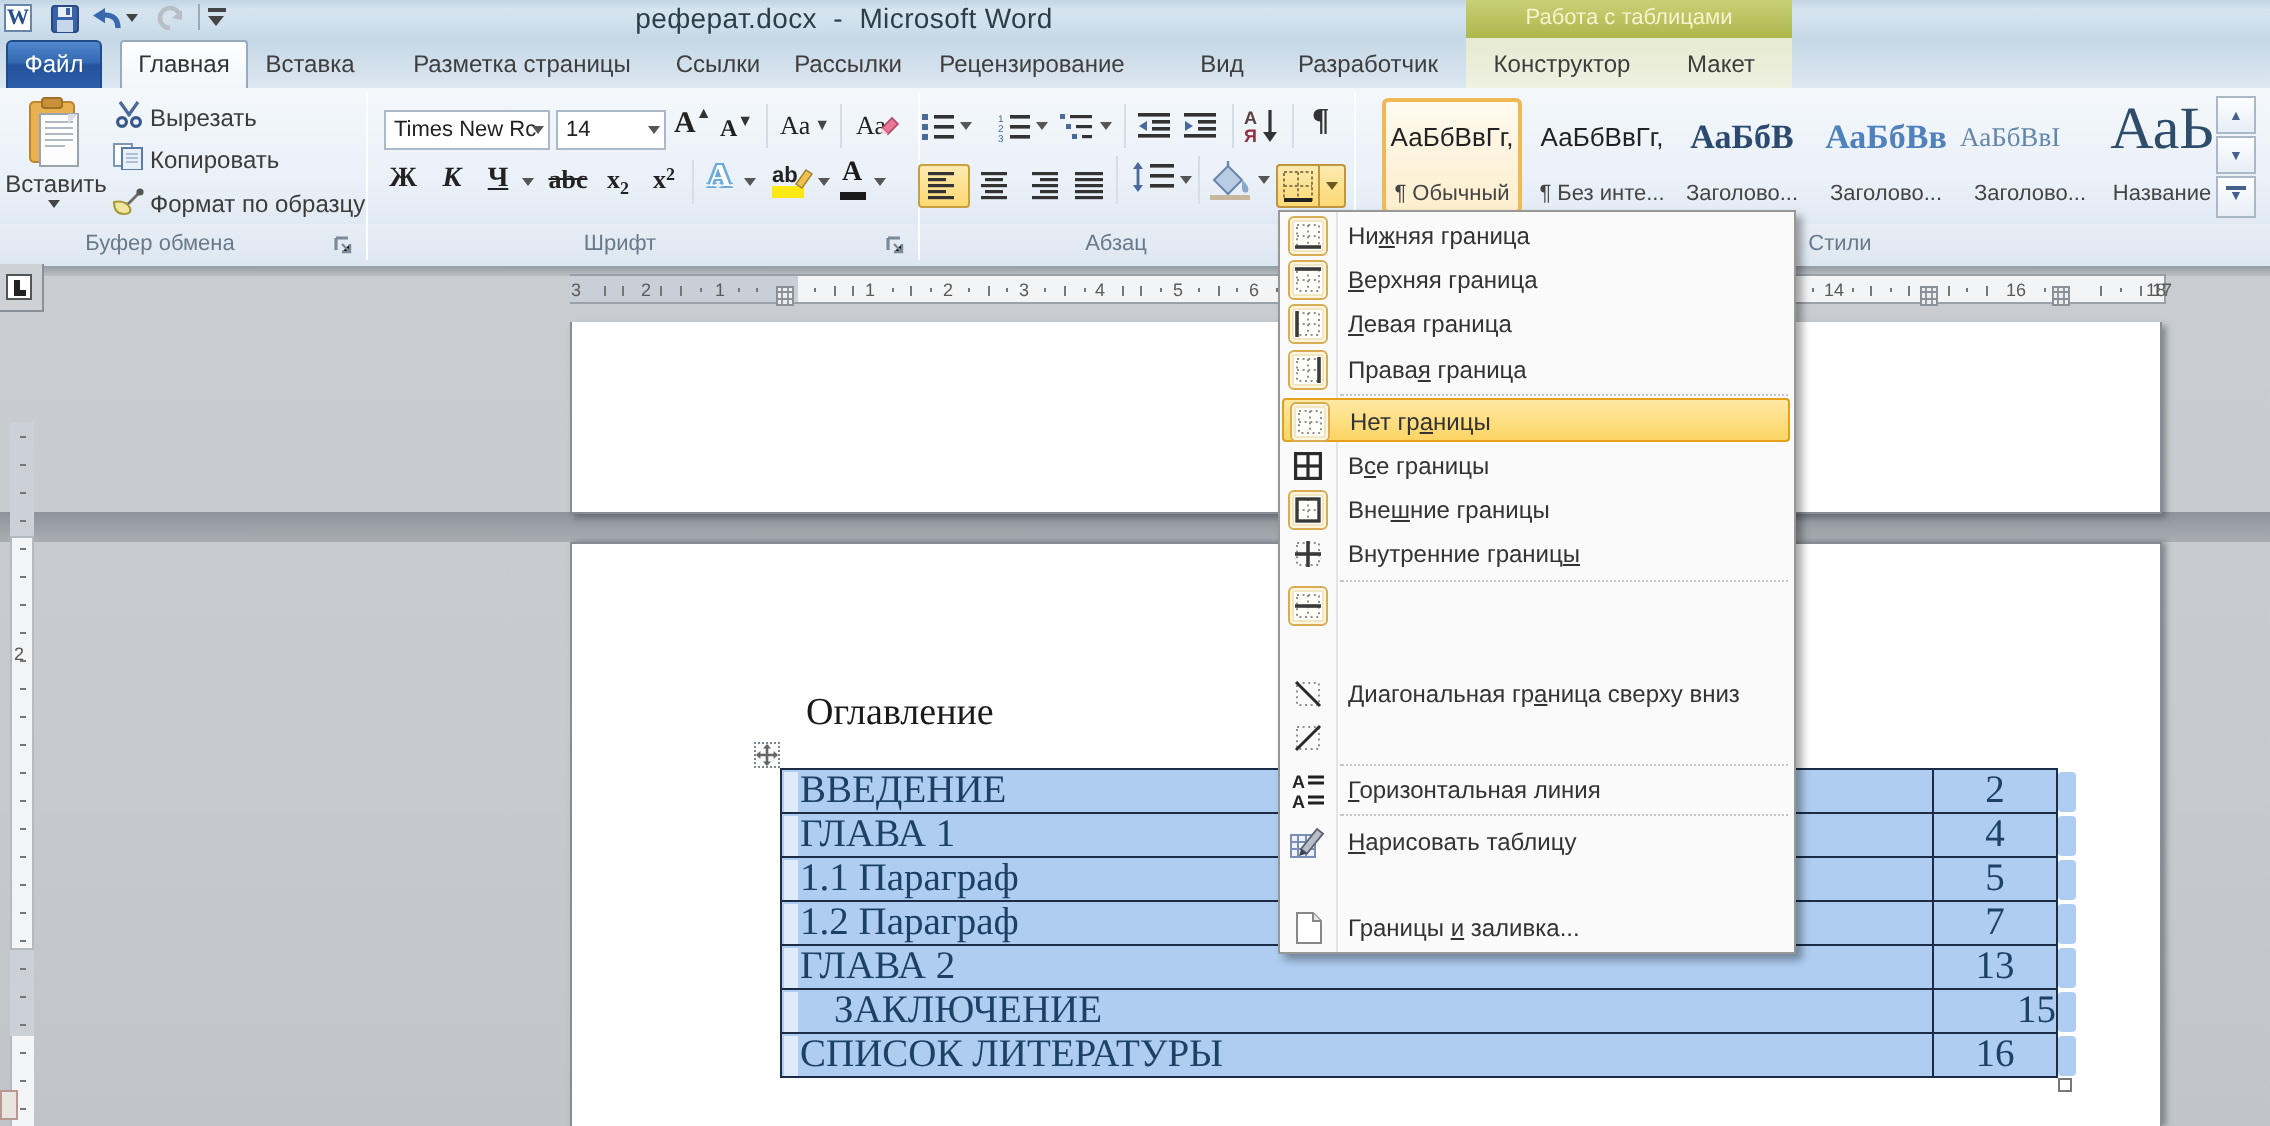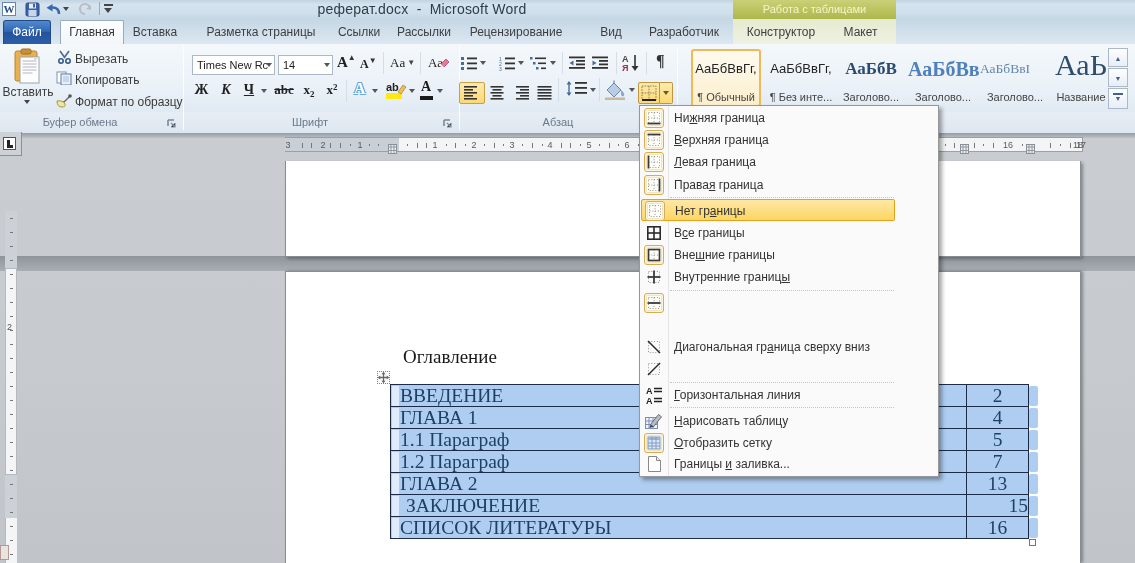--- a/index.html
+++ b/index.html
@@ -27,21 +27,21 @@
 .rtick{position:absolute;top:143px;width:1px;height:3px;background:#777}
 .rgrid{position:absolute;top:140px;width:9px;height:10px}
 #lbox{left:0px;top:132px;width:22px;height:24px;background:#ced2d6;border-right:1px solid #8a9098;border-bottom:1px solid #8a9098}
 #vruler{left:5px;top:211px;width:12px;height:352px;background:#cdd2d8}
 #ogl{left:403px;top:346px;font-family:"Liberation Serif",serif;font-size:19px;color:#1a1a1a}
 #thandle{left:377px;top:371px;width:13px;height:13px;border:1px dotted #7d858e;background:#fbfbfb;text-align:center;line-height:9px}
 #toctable{left:390px;top:384px;border-collapse:collapse}
 #toctable td{border:1px solid #1c2b47;background:#aecdf0;font-family:"Liberation Serif",serif;font-size:19.5px;line-height:19px;color:#1c4165;height:22px;padding:0}
 #rhandle{left:1029px;top:539px;width:7px;height:7px;border:1px solid #777;background:#fff}
 
-#menu{left:639px;top:105px;width:300px;height:372px;background:#fafafa;border:1px solid #979797;box-shadow:3px 3px 4px rgba(0,0,0,.35)}
+#menu{left:639px;top:105px;width:259px;height:372px;background:#fafafa;border:1px solid #979797;box-shadow:3px 3px 4px rgba(0,0,0,.35)}
 #menu .gut{position:absolute;left:28px;top:0;width:1px;height:100%;background:#e5e5e5}
 .mi{position:absolute;left:1px;width:254px;height:22px;font-size:12px;color:#333}
 .mi .txt{position:absolute;left:33px;top:4px;white-space:nowrap}
 .mi .ic{position:absolute;left:3px;top:1px;width:20px;height:20px}
 .msep{position:absolute;left:30px;width:224px;border-top:1px dotted #c5c5c5}
 #hot{background:linear-gradient(180deg,#fde8a4,#fdd564);border:1px solid #e3a21a;border-radius:2px}
 </style></head>
 <body>
 <div class="abs" id="titlebar"></div>
 <div class="abs" id="title">реферат.docx&nbsp; -&nbsp; Microsoft Word</div>
@@ -292,21 +292,21 @@
 <div class="abs" style="left:691px;top:49px;width:70px;height:58px;border:2px solid #f0b955;border-radius:3px;background:linear-gradient(180deg,#fefaf0,#fdeecd);"></div>
 <div class="abs" style="left:691px;top:56px;width:70px;height:26px;font-family:'Liberation Sans',sans-serif;font-size:13px;font-weight:normal;color:#222;text-align:center;line-height:26px;white-space:nowrap;overflow:visible">АаБбВвГг,</div>
 <div class="abs" style="left:691px;top:91px;width:70px;font-size:11px;color:#444;text-align:center;white-space:nowrap">¶ Обычный</div>
 <div class="abs" style="left:766px;top:49px;width:70px;height:58px;"></div>
 <div class="abs" style="left:766px;top:56px;width:70px;height:26px;font-family:'Liberation Sans',sans-serif;font-size:13px;font-weight:normal;color:#222;text-align:center;line-height:26px;white-space:nowrap;overflow:visible">АаБбВвГг,</div>
 <div class="abs" style="left:766px;top:91px;width:70px;font-size:11px;color:#444;text-align:center;white-space:nowrap">¶ Без инте...</div>
 <div class="abs" style="left:836px;top:49px;width:70px;height:58px;"></div>
 <div class="abs" style="left:836px;top:56px;width:70px;height:26px;font-family:'Liberation Serif',serif;font-size:17px;font-weight:bold;color:#2c4a70;text-align:center;line-height:26px;white-space:nowrap;overflow:visible">АаБбВ</div>
 <div class="abs" style="left:836px;top:91px;width:70px;font-size:11px;color:#444;text-align:center;white-space:nowrap">Заголово...</div>
 <div class="abs" style="left:908px;top:49px;width:70px;height:58px;"></div>
-<div class="abs" style="left:908px;top:56px;width:70px;height:26px;font-family:'Liberation Serif',serif;font-size:20px;font-weight:bold;color:#4f81bd;text-align:center;line-height:26px;white-space:nowrap;overflow:visible">АаБбВв</div>
+<div class="abs" style="left:908px;top:56px;width:70px;height:26px;font-family:'Liberation Serif',serif;font-size:17px;font-weight:bold;color:#4f81bd;text-align:center;line-height:26px;white-space:nowrap;overflow:visible">АаБбВв</div>
 <div class="abs" style="left:908px;top:91px;width:70px;font-size:11px;color:#444;text-align:center;white-space:nowrap">Заголово...</div>
 <div class="abs" style="left:980px;top:49px;width:70px;height:58px;"></div>
 <div class="abs" style="left:980px;top:56px;width:70px;height:26px;font-family:'Liberation Serif',serif;font-size:13.5px;font-weight:normal;color:#6587a9;line-height:26px;white-space:nowrap;overflow:visible">АаБбВвІ</div>
 <div class="abs" style="left:980px;top:91px;width:70px;font-size:11px;color:#444;text-align:center;white-space:nowrap">Заголово...</div>
 <div class="abs" style="left:1052px;top:49px;width:70px;height:58px;"></div>
 <div class="abs" style="left:1052px;top:52px;width:58px;height:30px;font-family:'Liberation Serif',serif;font-size:30px;font-weight:normal;color:#2e4d6b;text-align:center;line-height:26px;white-space:nowrap;overflow:visible">АаЬ</div>
 <div class="abs" style="left:1052px;top:91px;width:58px;font-size:11px;color:#444;text-align:center;white-space:nowrap">Название</div>
 <div class="abs" style="left:1108px;top:48px;width:20px;height:19px;background:linear-gradient(180deg,#fdfeff,#e8eef6);border:1px solid #aab8c8;text-align:center;font-size:7px;color:#44618c;line-height:19px">▲</div>
 <div class="abs" style="left:1108px;top:68px;width:20px;height:19px;background:linear-gradient(180deg,#fdfeff,#e8eef6);border:1px solid #aab8c8;text-align:center;font-size:7px;color:#44618c;line-height:19px">▼</div>
 <div class="abs" style="left:1108px;top:88px;width:20px;height:21px;background:linear-gradient(180deg,#fdfeff,#e8eef6);border:1px solid #aab8c8">
@@ -470,21 +470,21 @@
       </tr>
 <tr>
         <td style="padding-left:9px">1.2 Параграф</td>
         <td style="text-align:center">7</td>
       </tr>
 <tr>
         <td style="padding-left:9px">ГЛАВА 2</td>
         <td style="text-align:center">13</td>
       </tr>
 <tr>
-        <td style="padding-left:15px">ЗАКЛЮЧЕНИЕ</td>
+        <td style="padding-left:26px">ЗАКЛЮЧЕНИЕ</td>
         <td style="text-align:right">15</td>
       </tr>
 <tr>
         <td style="padding-left:9px">СПИСОК ЛИТЕРАТУРЫ</td>
         <td style="text-align:center">16</td>
       </tr>
 </tbody>
   </table>
 <div class="abs" style="left:1029px;top:386px;width:9px;height:20px;background:#aecdf0;border-radius:2px"></div>
 <div class="abs" style="left:1029px;top:408px;width:9px;height:20px;background:#aecdf0;border-radius:2px"></div>
@@ -621,30 +621,20 @@
 <div class="msep" style="top:301px"></div>
     <div class="mi" style="top:304px">
       <div class="ic"><svg width="20" height="20">
           <rect x="1.5" y="6.5" width="12" height="11" fill="#eef3fb" stroke="#7a8eb8"></rect>
           <path d="M1.5 10h12M1.5 13.5h12M5 6.5v11M9 6.5v11" stroke="#7a8eb8" stroke-width="1"></path>
           <path d="M6.5 13.5 L14.5 3.5 L17.5 5.8 L9.5 15.8 Z" fill="#b8bec8" stroke="#5a616e" stroke-width="0.9"></path>
           <path d="M6.5 13.5 L9.5 15.8 L5.5 17 Z" fill="#3c4350"></path>
         </svg></div>
       <div class="txt"><u>Н</u>арисовать таблицу</div>
     </div>
-<div class="mi" style="top:326px">
-      <div class="ic"><svg width="20" height="20">
-          <rect x="0.5" y="0.5" width="19" height="19" rx="2.5" fill="#fdf6dc" stroke="#d9ab54"></rect>
-          <rect x="2.5" y="2.5" width="15" height="15" rx="1" fill="#fffef8" stroke="#f1e6c2"></rect>
-          <rect x="4" y="4" width="12" height="12" fill="#dce6f4" stroke="#7a96c2"></rect>
-          <rect x="4" y="4" width="12" height="3" fill="#9db4d8"></rect>
-          <path d="M8 4v12M12 4v12M4 10h12M4 13h12" stroke="#7a96c2" stroke-width="0.9"></path>
-        </svg></div>
-      <div class="txt"><u>О</u>тобразить сетку</div>
-    </div>
 <div class="mi" style="top:347px">
       <div class="ic"><svg width="20" height="20">
           <path d="M4.5 2.5h8l4 4v11h-12z" fill="#fff" stroke="#888"></path>
           <path d="M12.5 2.5v4h4" fill="#e8e8e8" stroke="#888"></path>
         </svg></div>
       <div class="txt">Границы <u>и</u> заливка...</div>
     </div>
 </div>
 <div class="abs" style="left:0;top:545px;width:9px;height:15px;background:#e8e4e0;border:1px solid #b89890"></div>
 

